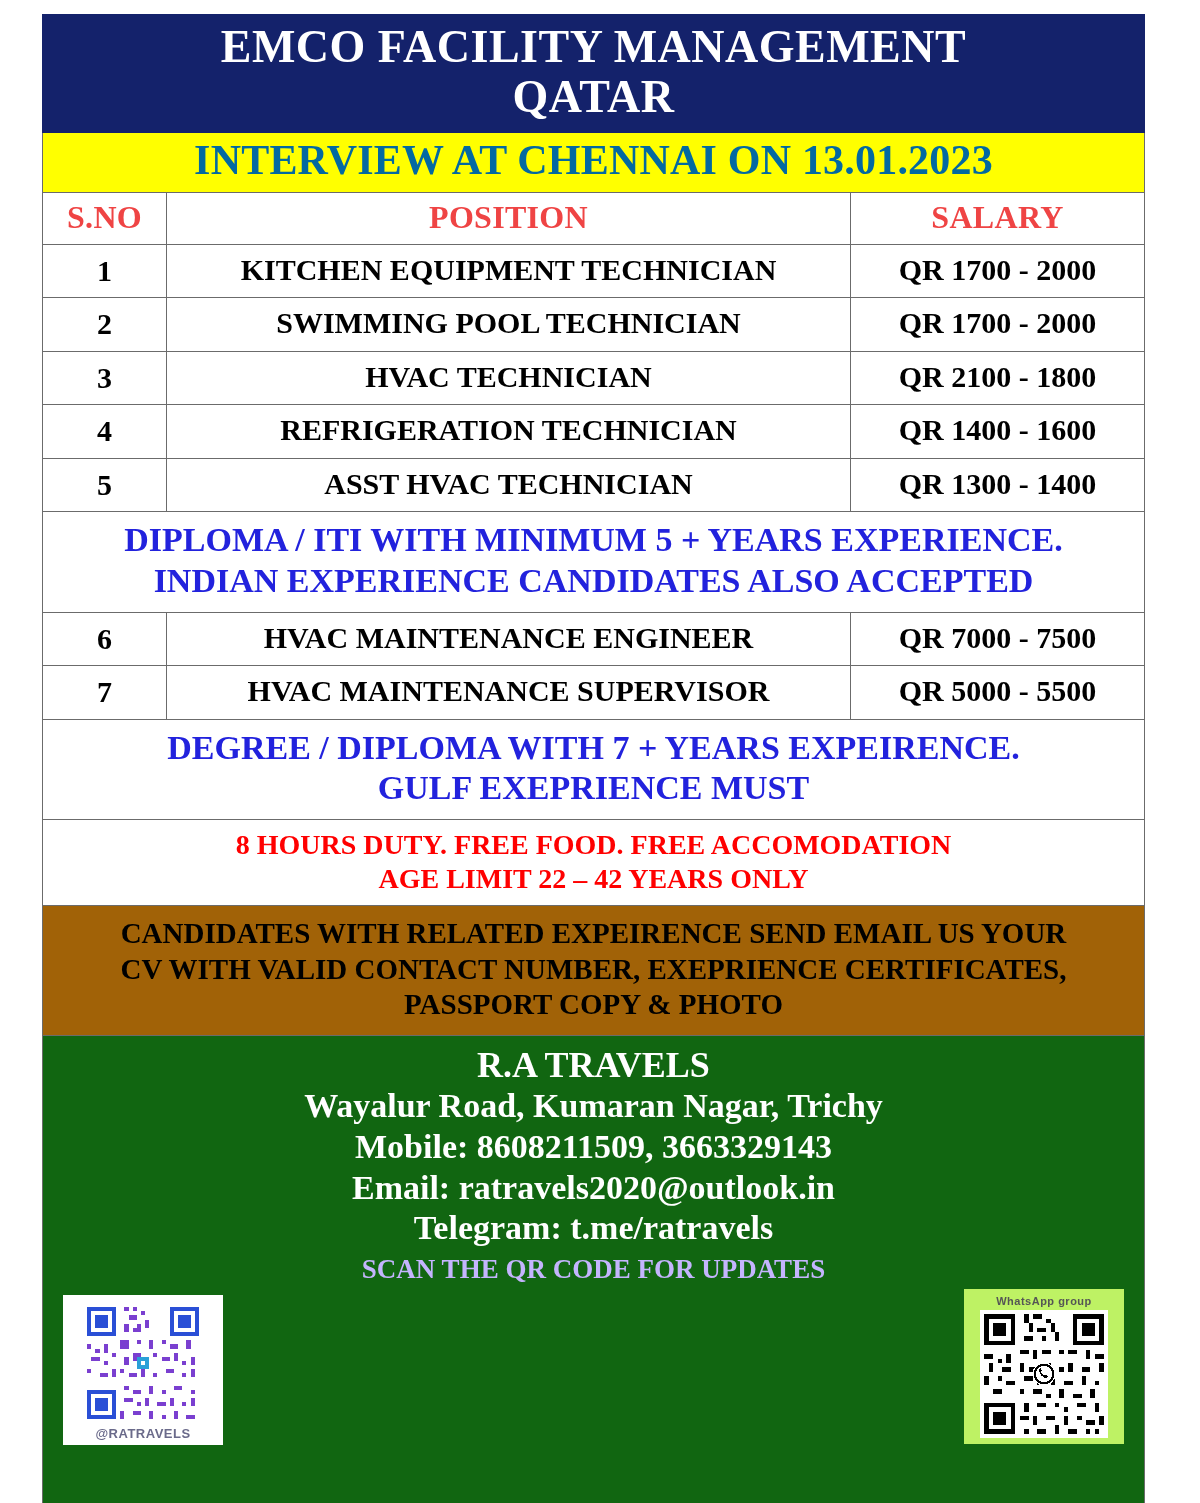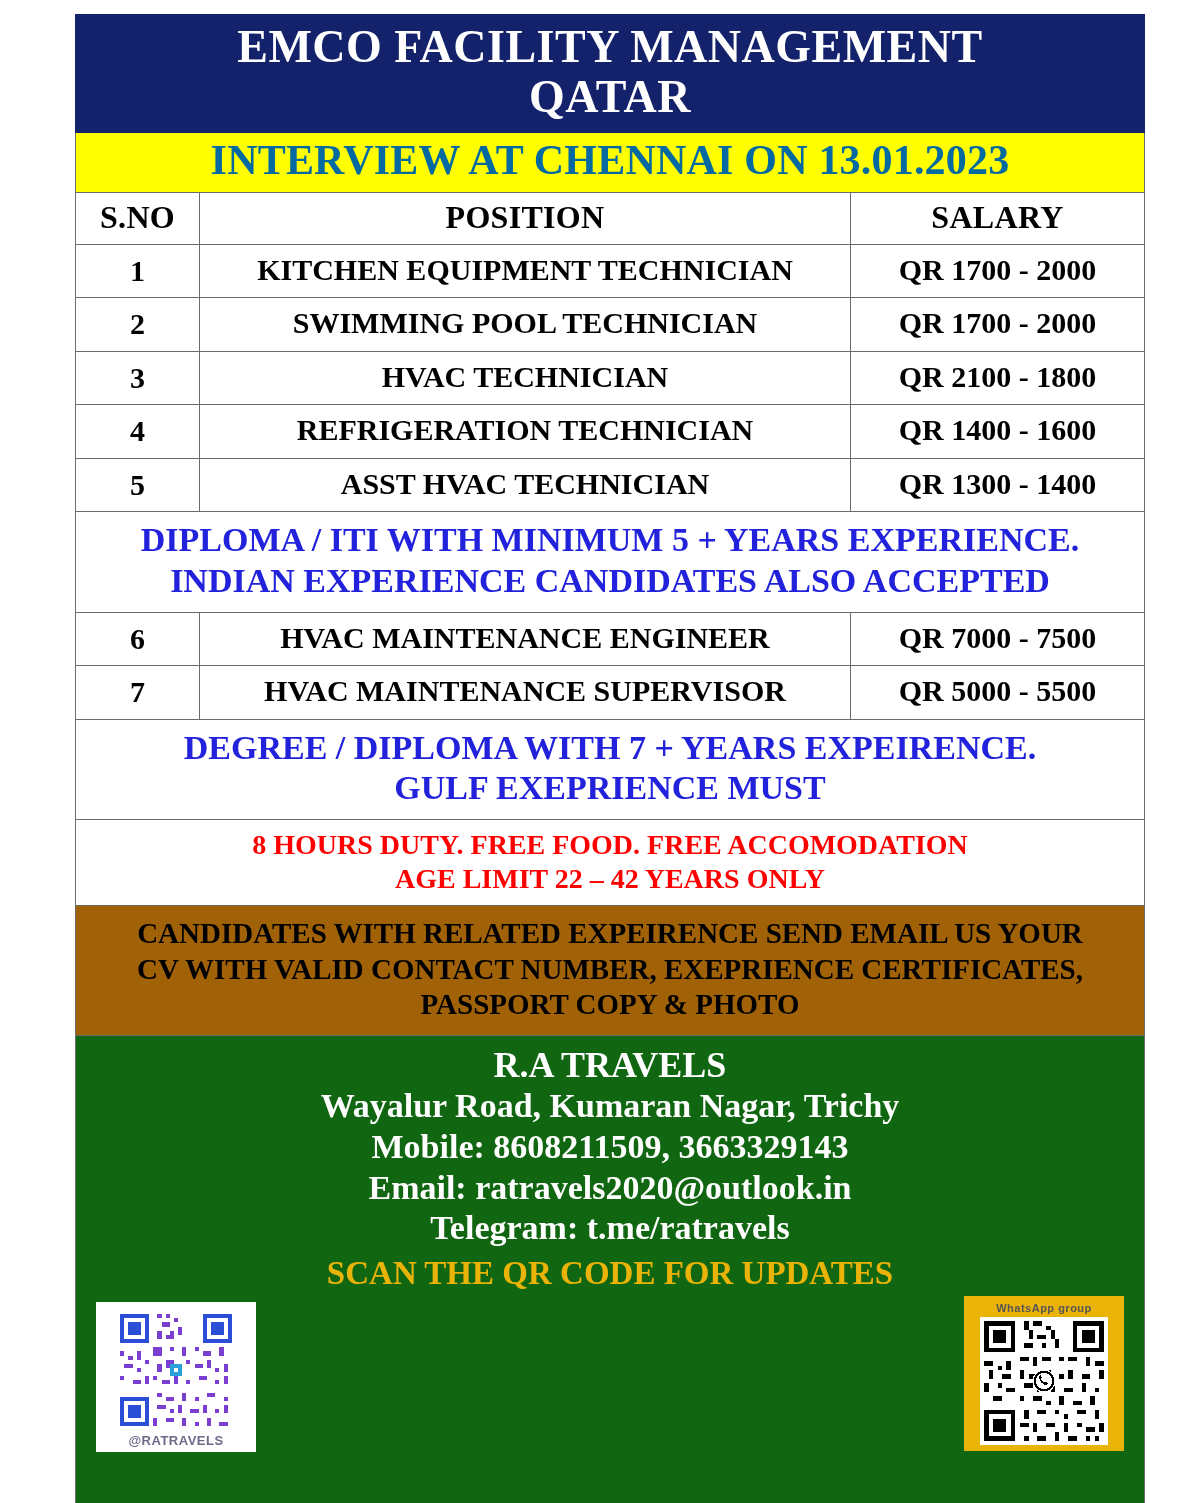--- a/index.html
+++ b/index.html
@@ -11,21 +11,21 @@
     width: 1200px;
     height: 1503px;
     font-family: "Liberation Serif", serif;
     overflow: hidden;
   }
   .poster {
     position: relative;
     width: 1200px;
     height: 1148px;
     box-sizing: border-box;
-    padding: 14px 55px 0 75px;
+    padding: 14px 55px 0 42px;
   }
   .header-band {
     background: #14226b;
     color: #ffffff;
     text-align: center;
     font-weight: bold;
     font-size: 46px;
     line-height: 1.08;
     padding: 8px 6px 12px 6px;
     letter-spacing: 0.5px;
@@ -52,21 +52,21 @@
   }
   table.jobs td, table.jobs th {
     border: 1px solid #6b6b6b;
     text-align: center;
     vertical-align: middle;
   }
   .col-sno { width: 124px; }
   .col-pos { width: auto; }
   .col-sal { width: 294px; }
   .th-txt {
-    color: #000000;
+    color: #ef4444;
     font-weight: bold;
     font-size: 32px;
     padding: 6px 0 8px 0;
     letter-spacing: 0.3px;
   }
   .cell-sno {
     font-weight: bold;
     font-size: 30px;
     color: #000;
   }
@@ -119,23 +119,23 @@
     font-weight: bold;
     font-size: 36px;
     line-height: 1.18;
   }
   .contact-band .cline {
     font-weight: bold;
     font-size: 34px;
     line-height: 1.2;
   }
   .contact-band .scan {
-    color: #eab308;
-    font-weight: bold;
-    font-size: 33px;
+    color: #c4b5fd;
+    font-weight: bold;
+    font-size: 27px;
     line-height: 1.25;
     padding-top: 4px;
   }
   .qr-row {
     position: relative;
     height: 200px;
     margin-top: 8px;
   }
   .qr-left {
     position: absolute;
@@ -144,21 +144,21 @@
     width: 148px;
     background: #ffffff;
     padding: 8px 6px 4px 6px;
     text-align: center;
   }
   .qr-right {
     position: absolute;
     right: 10px;
     top: -6px;
     width: 148px;
-    background: #eab308;
+    background: #bef264;
     padding: 6px 6px 6px 6px;
     text-align: center;
   }
   .qr-caption {
     font-family: "Liberation Sans", sans-serif;
     font-size: 13px;
     font-weight: bold;
     color: #6a6a8a;
     letter-spacing: 0.5px;
     padding-top: 3px;

